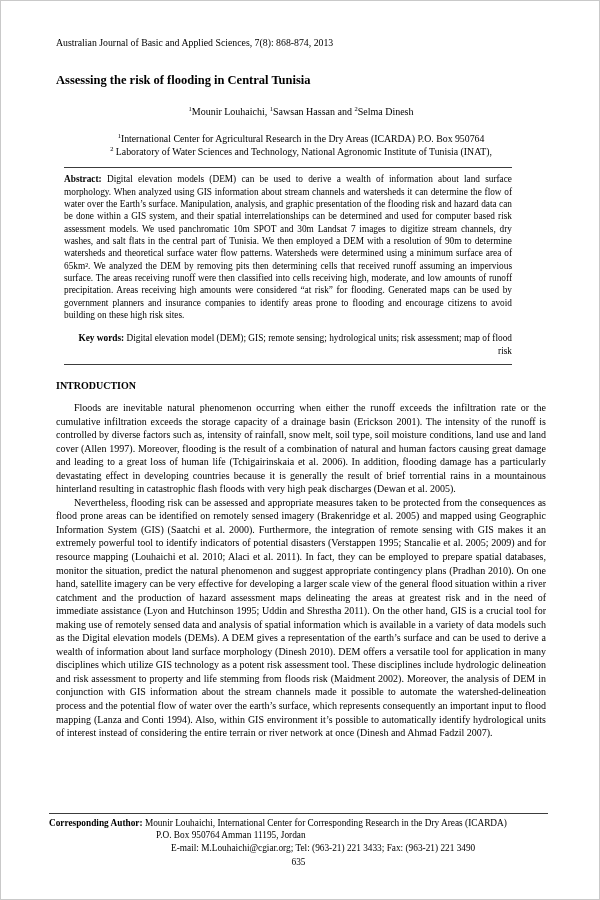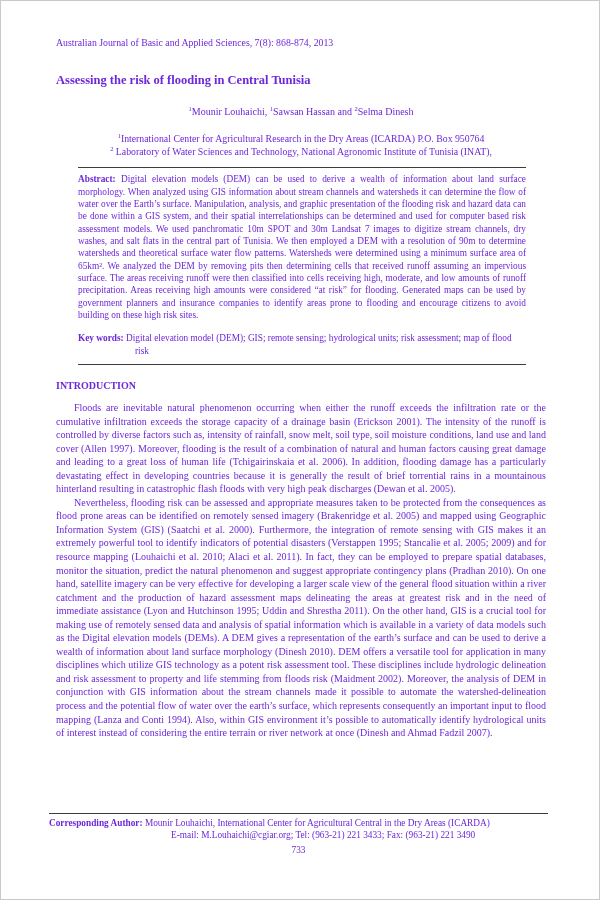--- a/index.html
+++ b/index.html
@@ -3,43 +3,43 @@
 <meta charset="utf-8">
 <style>
   html,body{margin:0;padding:0;background:#ffffff;}
   .page{
     position:relative;
     width:600px;height:900px;
     box-sizing:border-box;
     background:#ffffff;
     border:1px solid #c9c9c9;
     font-family:"Liberation Serif","DejaVu Serif",serif;
-    color:#6d28d9;
+    color:#000000;
     overflow:hidden;
   }
   .content{position:absolute;left:55px;top:36px;width:490px;}
   .journal-line{font-size:9.8px;line-height:12px;}
   .issn-line{font-size:9.8px;line-height:12px;}
   .paper-title{margin-top:24px;text-align:left;font-weight:bold;font-size:12.5px;line-height:15px;}
   .authors-line{margin-top:17px;text-align:center;font-size:10px;line-height:13px;}
   sup{font-size:6.5px;line-height:0;vertical-align:super;}
   .affiliations{margin-top:15px;text-align:center;font-size:9.8px;line-height:12.6px;}
   .abstract-block{
-    margin-top:9px;margin-left:22px;width:448px;
+    margin-top:9px;margin-left:8px;width:448px;
     border-top:1.3px solid #3c3c3c;
     padding-top:5px;
     font-family:Liberation Serif, serif;
   }
   .abstract-text{
     margin:0;text-align:justify;
     font-size:9.3px;line-height:12.35px;
   }
   .abstract-text b{font-weight:bold;}
   .kw{
-    margin:11px 0 0 0;text-align:left;
+    margin:11px 0 0 0;text-align:right;
     font-size:9.3px;line-height:12.35px;
     padding-left:57px;text-indent:-57px;
     padding-bottom:7px;
   }
   .kw-rule{border-bottom:1.6px solid #3c3c3c;}
   .intro-heading{margin-top:14px;text-align:left;font-weight:bold;font-size:10px;line-height:13px;}
   .body-para{
     margin:0;text-align:justify;
     font-size:10px;line-height:13.55px;
     text-indent:18px;
@@ -78,17 +78,18 @@
       <p class="kw"><b>Key words:</b><span> Digital elevation model (DEM); GIS; remote sensing; hydrological units; risk assessment; map of flood risk</span></p>
     </div>
 
     <div class="intro-heading">INTRODUCTION</div>
     <p class="body-para first">Floods are inevitable natural phenomenon occurring when either the runoff exceeds the infiltration rate or the cumulative infiltration exceeds the storage capacity of a drainage basin (Erickson 2001). The intensity of the runoff is controlled by diverse factors such as, intensity of rainfall, snow melt, soil type, soil moisture conditions, land use and land cover (Allen 1997). Moreover, flooding is the result of a combination of natural and human factors causing great damage and leading to a great loss of human life (Tchigairinskaia et al. 2006). In addition, flooding damage has a particularly devastating effect in developing countries because it is generally the result of brief torrential rains in a mountainous hinterland resulting in catastrophic flash floods with very high peak discharges (Dewan et al. 2005).</p>
     <p class="body-para">Nevertheless, flooding risk can be assessed and appropriate measures taken to be protected from the consequences as flood prone areas can be identified on remotely sensed imagery (Brakenridge et al. 2005) and mapped using Geographic Information System (GIS) (Saatchi et al. 2000). Furthermore, the integration of remote sensing with GIS makes it an extremely powerful tool to identify indicators of potential disasters (Verstappen 1995; Stancalie et al. 2005; 2009) and for resource mapping (Louhaichi et al.  2010; Alaci et al. 2011). In fact, they can be employed to prepare spatial databases, monitor the situation, predict the natural phenomenon and suggest appropriate contingency plans (Pradhan  2010). On one hand, satellite imagery can be very effective for developing a larger scale view of the general flood situation within a river catchment and the production of hazard assessment maps delineating the areas at greatest risk and in the need of immediate assistance (Lyon and Hutchinson 1995; Uddin and Shrestha  2011). On the other hand, GIS is a crucial tool for making use of remotely sensed data and analysis of spatial information which is available in a variety of data models such as the Digital elevation models (DEMs). A DEM gives a representation of the earth’s surface and can be used to derive a wealth of information about land surface morphology (Dinesh  2010). DEM offers a versatile tool for application in many disciplines which utilize GIS technology as a potent risk assessment tool. These disciplines include hydrologic delineation and risk assessment to property and life stemming from floods risk (Maidment  2002). Moreover, the analysis of DEM in conjunction with GIS information about the stream channels made it possible to automate the watershed-delineation process and the potential flow of water over the earth’s surface, which represents consequently an important input to flood mapping (Lanza and Conti 1994). Also, within GIS environment it’s possible to automatically identify hydrological units of interest instead of considering the entire terrain or river network at once (Dinesh and Ahmad Fadzil 2007).</p>
 
   </div>
 
   <div class="footer">
-    <div class="f-line"><b>Corresponding Author:</b><span> Mounir Louhaichi, International  Center for Agricultural Central in the Dry Areas (ICARDA)</span></div>
+    <div class="f-line"><b>Corresponding Author:</b><span> Mounir Louhaichi, International  Center for Corresponding Research in the Dry Areas (ICARDA)</span></div>
+    <div class="f-line f-indent2">P.O. Box 950764 Amman 11195, Jordan</div>
     <div class="f-line f-indent3">E-mail: M.Louhaichi@cgiar.org; Tel: (963-21) 221 3433;  Fax: (963-21) 221 3490</div>
-    <div class="page-number">733</div>
+    <div class="page-number">635</div>
   </div>
 </div>
 
 </body></html>

